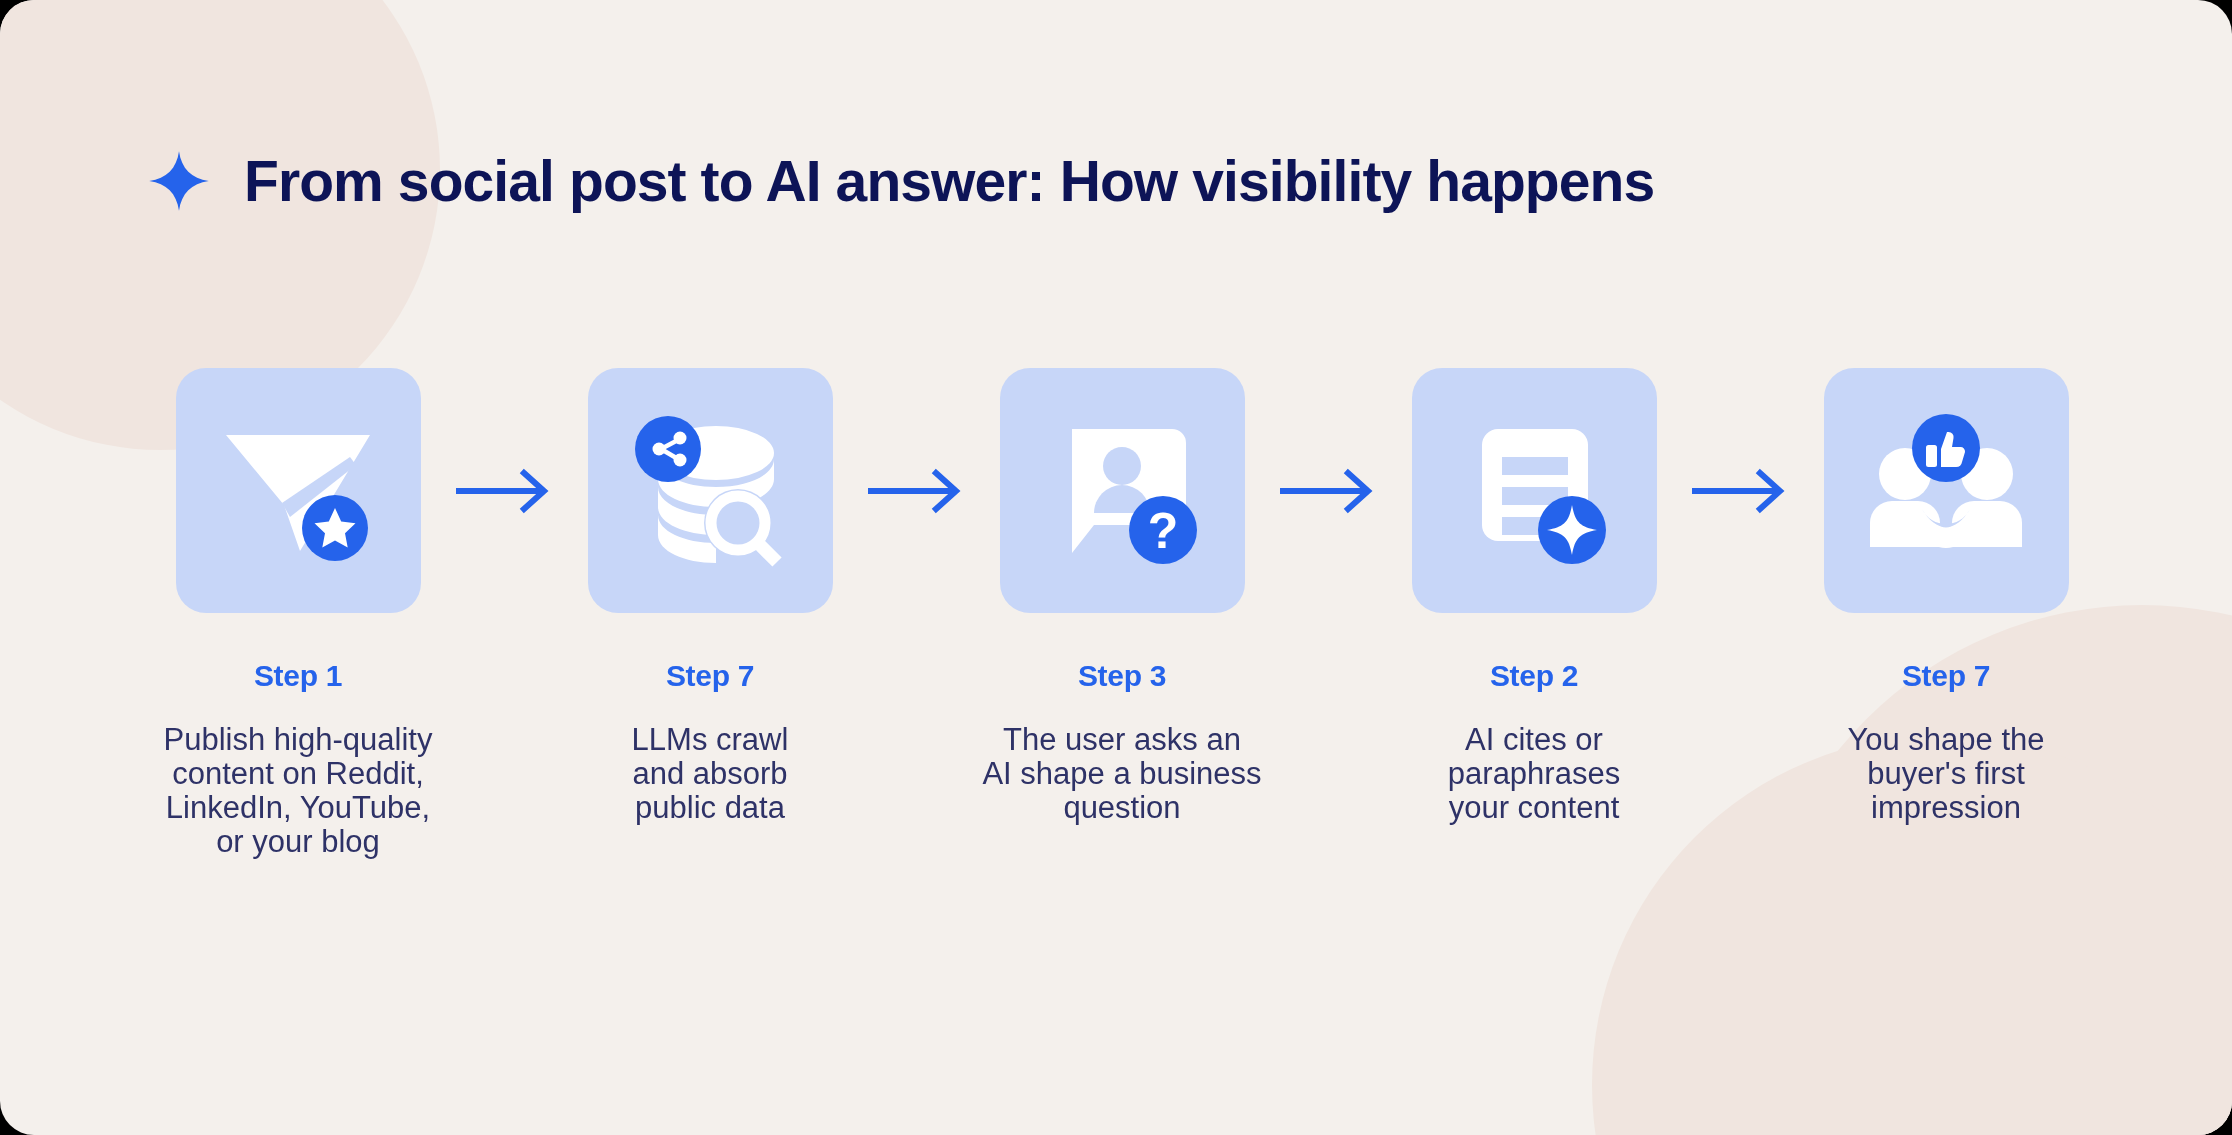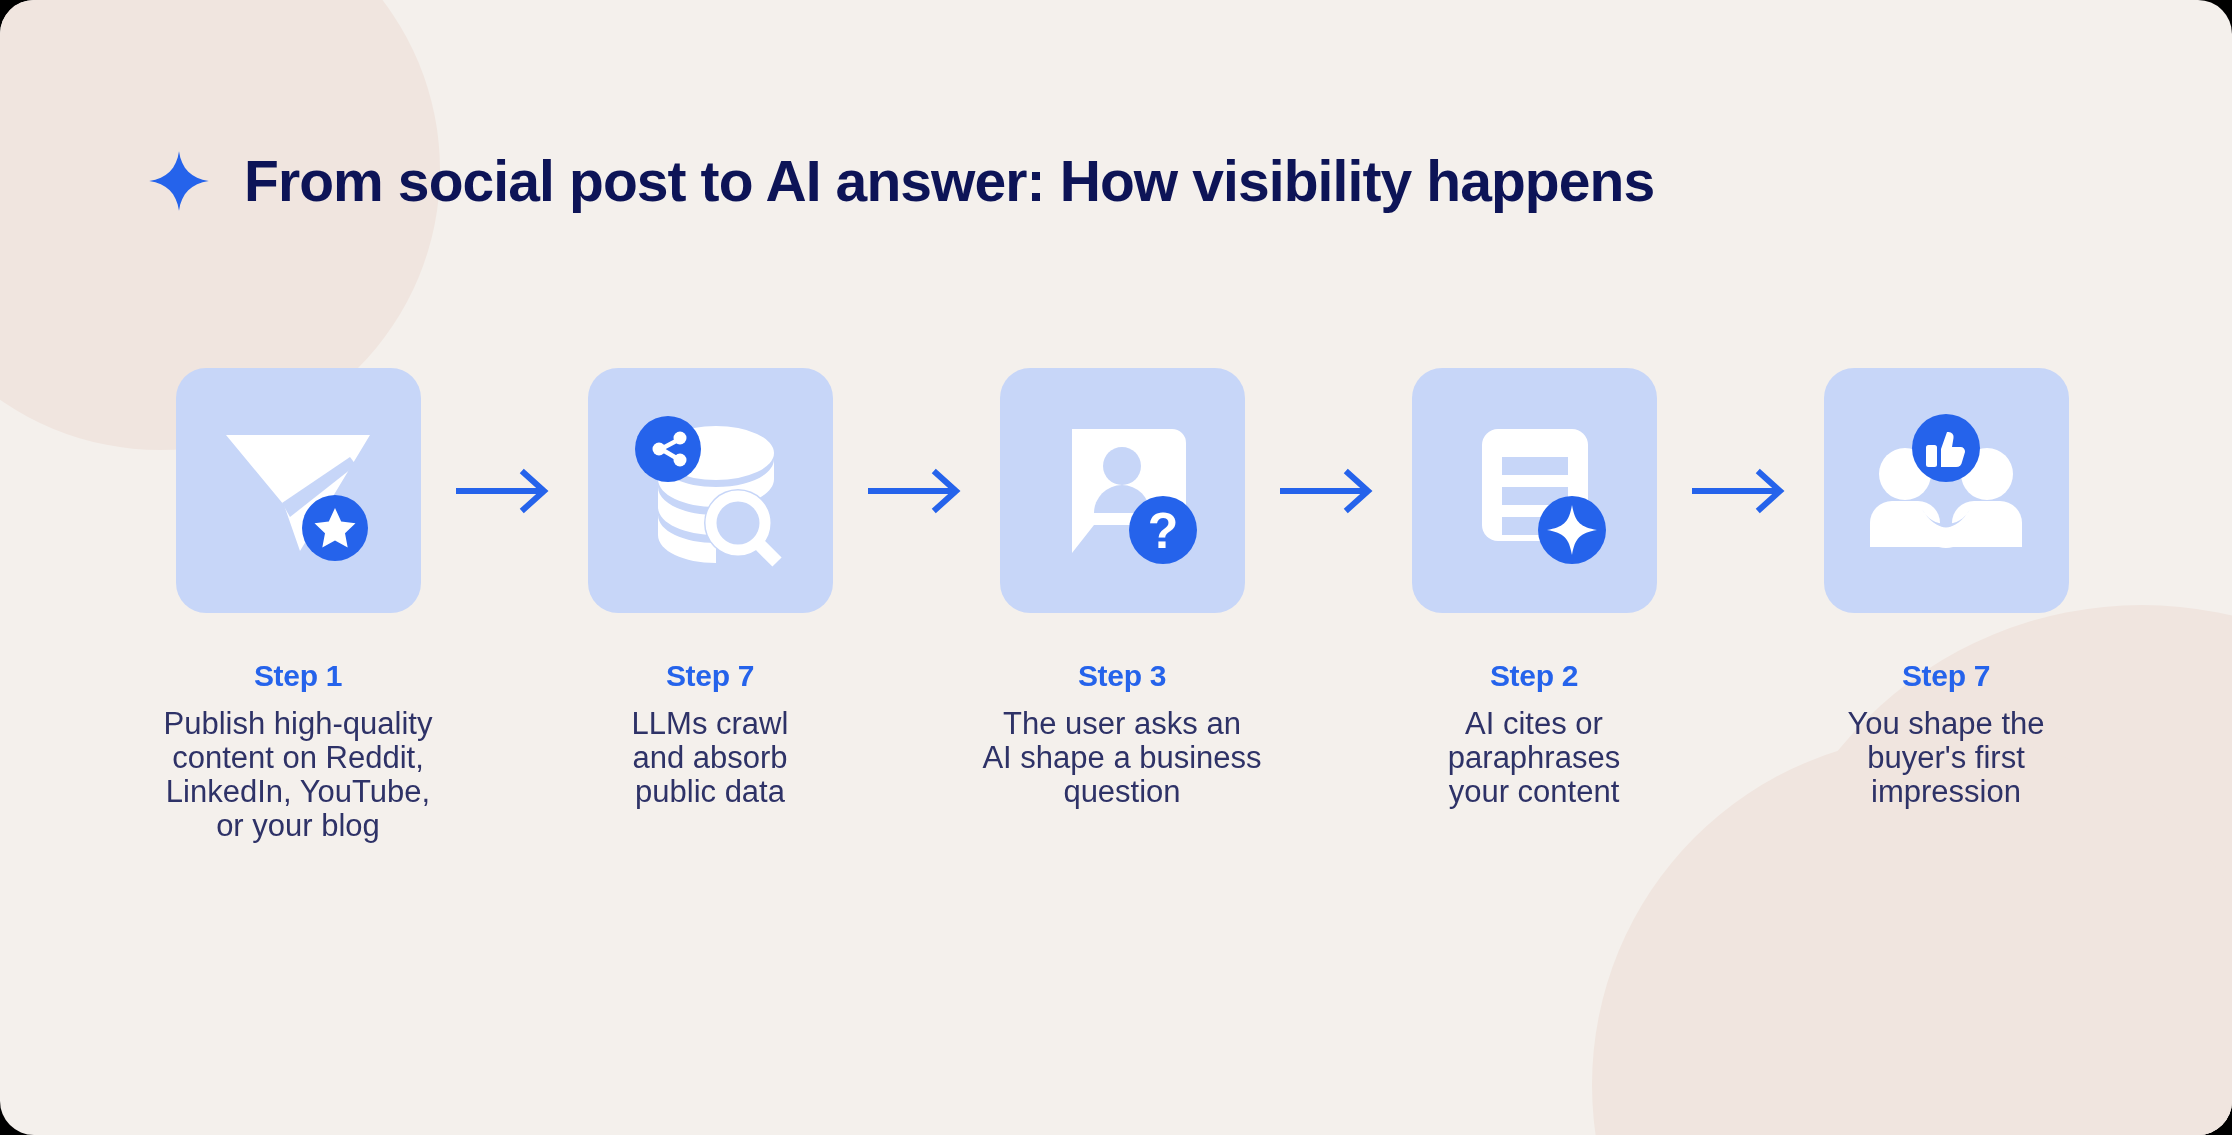--- a/index.html
+++ b/index.html
@@ -100,21 +100,21 @@
 
   .step-label {
     margin-top: 48px;
     font-size: 30px;
     font-weight: bold;
     color: #2563eb;
     letter-spacing: -0.3px;
     line-height: 1;
   }
   .step-desc {
-    margin-top: 16px;
+    margin-top: 32px;
     font-size: 31px;
     line-height: 1.1;
     color: #2e3267;
     text-align: center;
     white-space: pre-line;
   }
 
   
   .arrow {
     flex: 0 0 auto;

